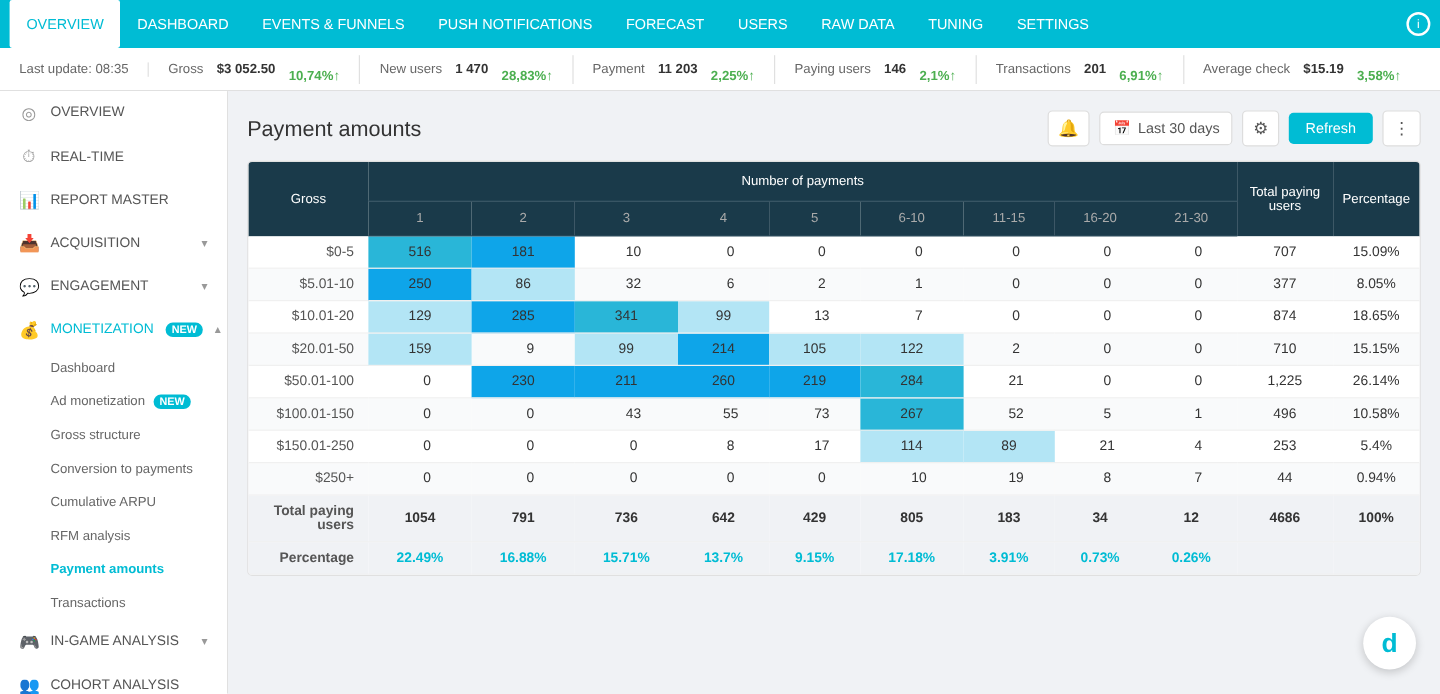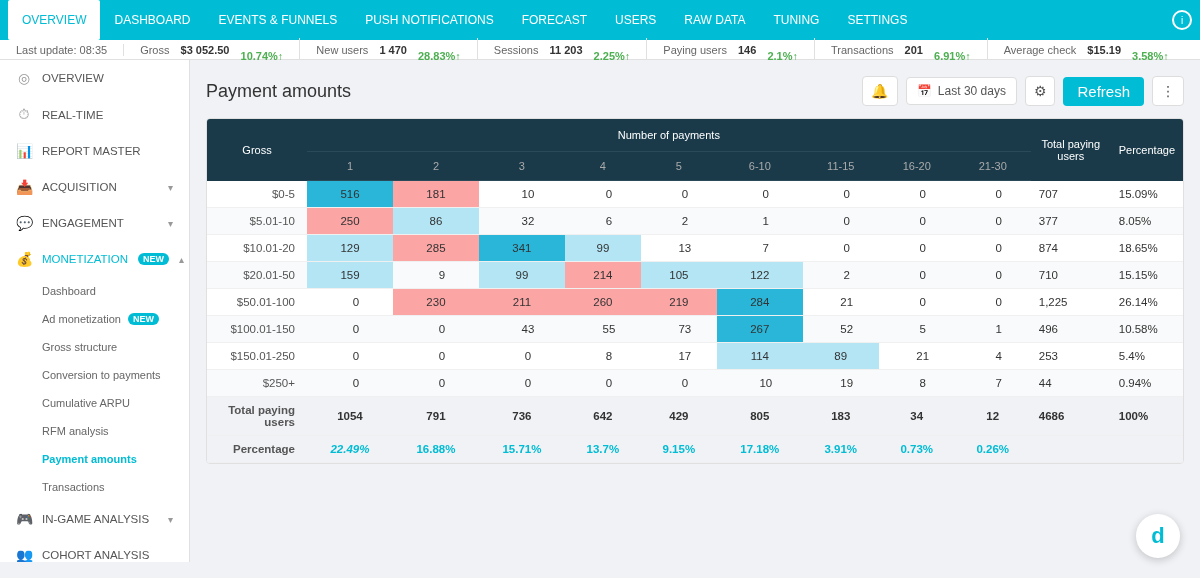--- a/index.html
+++ b/index.html
@@ -36,21 +36,21 @@
       border: 2px solid #fff;
       display: flex; align-items: center; justify-content: center;
       color: #fff; font-size: 10px;
     }
 
     
     .stats-bar {
       background: #fff;
       display: flex;
       align-items: center;
-      height: 20px;
+      height: 36px;
       padding: 0 16px;
       border-bottom: 1px solid #e0e0e0;
       font-size: 11px;
       gap: 0;
     }
     .stat-item {
       display: flex;
       align-items: center;
       gap: 4px;
       padding: 0 16px;
@@ -141,21 +141,21 @@
       font-size: 12px;
       color: #555;
     }
     .refresh-btn {
       background: #00bcd4;
       color: #fff;
       border: none;
       border-radius: 4px;
       padding: 6px 14px;
       cursor: pointer;
-      font-size: 15px;
+      font-size: 12px;
     }
     .icon-btn {
       background: #fff;
       border: 1px solid #ddd;
       border-radius: 4px;
       padding: 6px 8px;
       cursor: pointer;
       font-size: 14px;
       color: #555;
     }
@@ -213,28 +213,28 @@
       text-align: center;
       border-bottom: 1px solid #f0f0f0;
       color: #333;
     }
     .td-gross {
       text-align: right !important;
       color: #555;
       padding-right: 12px !important;
     }
     .td-total, .td-pct {
-      text-align: left;
+      text-align: center;
       padding-right: 8px !important;
     }
 
     
     .heat-0 { background: transparent; padding-left: 20px; }
     .heat-1 { background: #b3e5f5; }
-    .heat-2 { background: #fca5a5; }
+    .heat-2 { background: #0ea5e9; }
     .heat-3 { background: #29b6d8; }
 
     .logo-circle {
       position: fixed;
       bottom: 20px;
       right: 20px;
       width: 44px;
       height: 44px;
       border-radius: 50%;
       background: #fff;
@@ -272,21 +272,21 @@
     <span class="stat-label">Gross</span>&nbsp;
     <span class="stat-value">$3 052.50</span>&nbsp;
     <span class="stat-change-green"><span>10,74%</span><span>↑</span></span>
   </div>
   <div class="stat-item">
     <span class="stat-label">New users</span>&nbsp;
     <span class="stat-value">1 470</span>&nbsp;
     <span class="stat-change-green"><span>28,83%</span><span>↑</span></span>
   </div>
   <div class="stat-item">
-    <span class="stat-label">Sessions</span>&nbsp;
+    <span class="stat-label">Payment</span>&nbsp;
     <span class="stat-value">11 203</span>&nbsp;
     <span class="stat-change-green"><span>2,25%</span><span>↑</span></span>
   </div>
   <div class="stat-item">
     <span class="stat-label">Paying users</span>&nbsp;
     <span class="stat-value">146</span>&nbsp;
     <span class="stat-change-green"><span>2,1%</span><span>↑</span></span>
   </div>
   <div class="stat-item">
     <span class="stat-label">Transactions</span>&nbsp;
@@ -513,21 +513,21 @@
               <td>429</td>
               <td>805</td>
               <td>183</td>
               <td>34</td>
               <td>12</td>
               <td class="td-total">4686</td>
               <td class="td-pct">100%</td>
             </tr>
             <tr style="background: rgb(240, 242, 245); font-weight: 600;">
               <td class="td-gross">Percentage</td>
-              <td style="color: rgb(0, 188, 212); font-style: italic;">22.49%</td>
+              <td style="color: rgb(0, 188, 212);">22.49%</td>
               <td style="color: rgb(0, 188, 212);">16.88%</td>
               <td style="color: rgb(0, 188, 212);">15.71%</td>
               <td style="color: rgb(0, 188, 212);">13.7%</td>
               <td style="color: rgb(0, 188, 212);">9.15%</td>
               <td style="color: rgb(0, 188, 212);">17.18%</td>
               <td style="color: rgb(0, 188, 212);">3.91%</td>
               <td style="color: rgb(0, 188, 212);">0.73%</td>
               <td style="color: rgb(0, 188, 212);">0.26%</td>
               <td class="td-total"></td>
               <td class="td-pct"></td>

